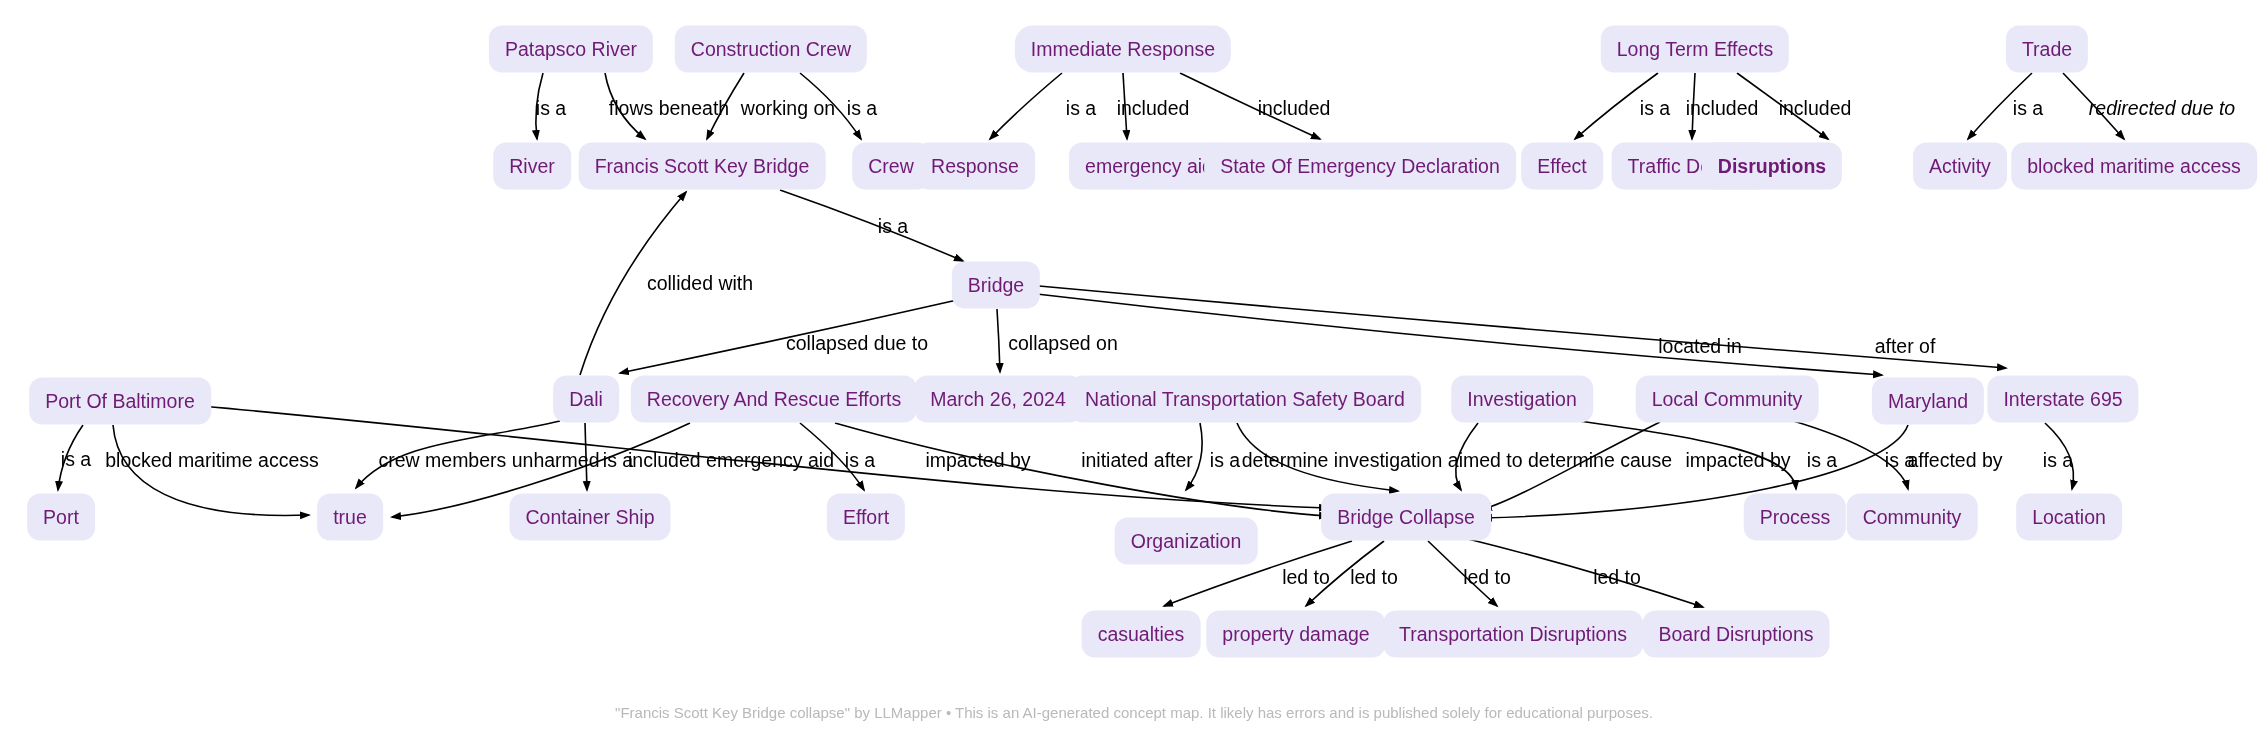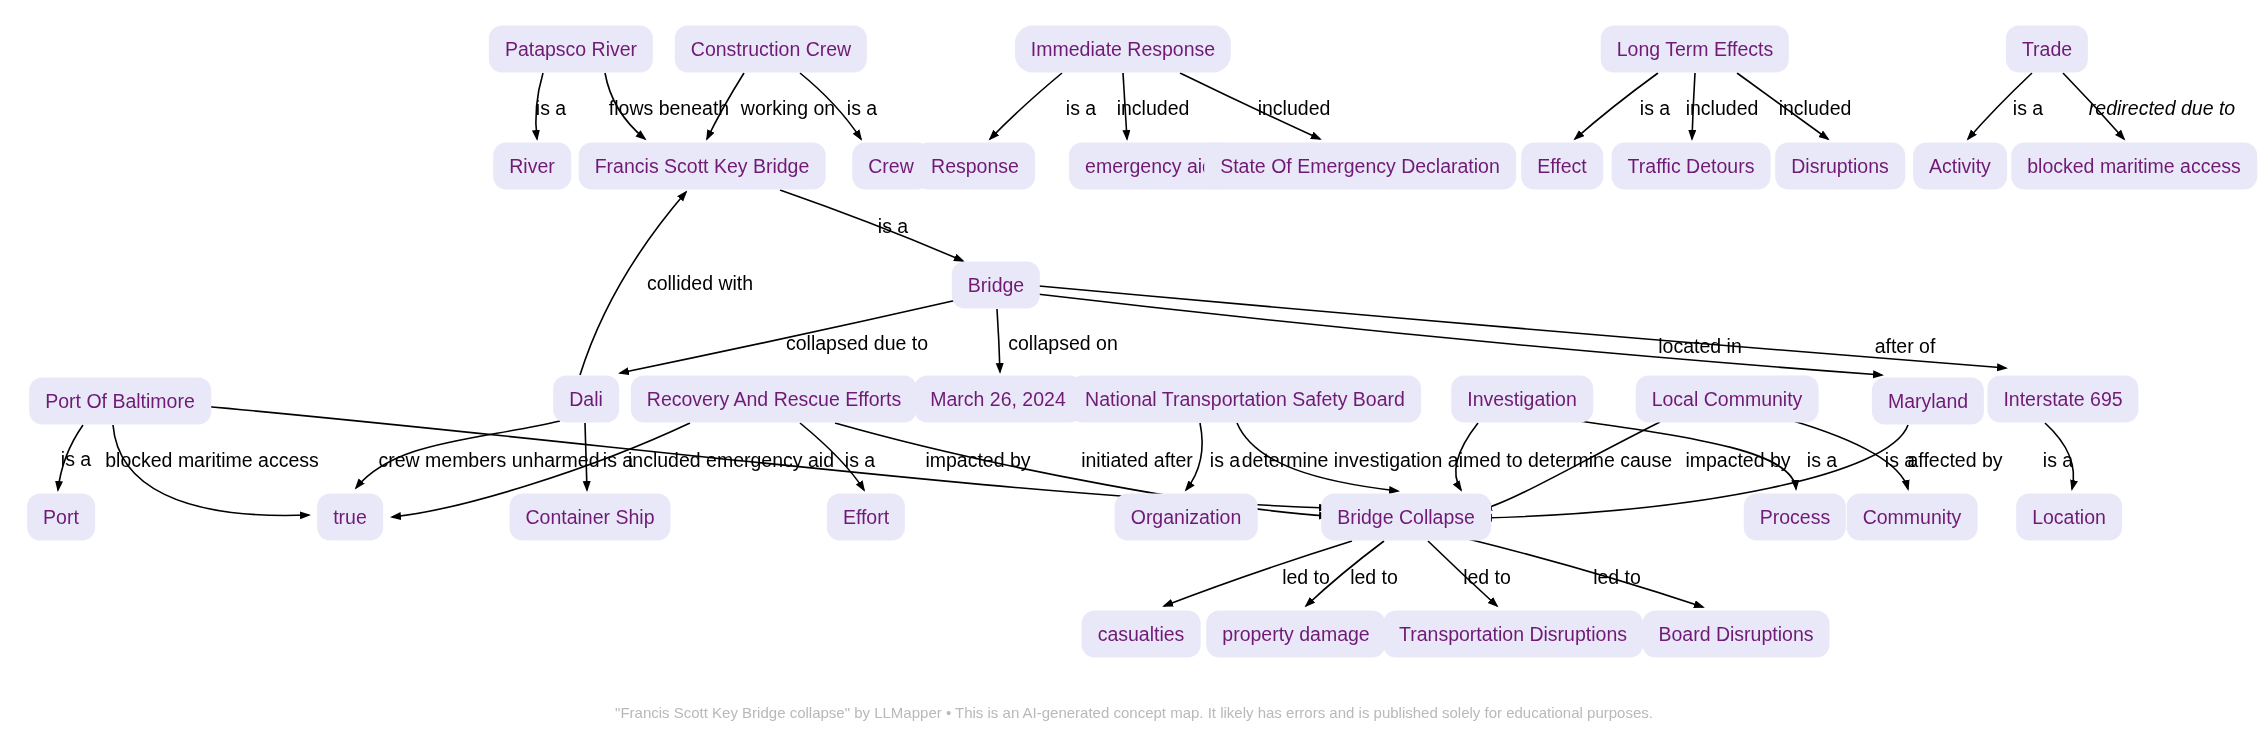--- a/index.html
+++ b/index.html
@@ -134,38 +134,38 @@
       <div class="node" style="left: 1695px; top: 49px;">Long Term Effects</div>
       <div class="node" style="left: 2047px; top: 49px;">Trade</div>
       <div class="node" style="left: 532px; top: 166px;">River</div>
       <div class="node" style="left: 702px; top: 166px;">Francis Scott Key Bridge</div>
       <div class="node" style="left: 869px; top: 166px; margin-left: 22px;">Crew</div>
       <div class="node" style="left: 975px; top: 166px;">Response</div>
       <div class="node" style="left: 1149px; top: 166px;">emergency aid</div>
       <div class="node" style="left: 1360px; top: 166px;">State Of Emergency Declaration</div>
       <div class="node" style="left: 1562px; top: 166px;">Effect</div>
       <div class="node" style="left: 1691px; top: 166px;">Traffic Detours</div>
-      <div class="node" style="left: 1840px; top: 166px;">Disruptions</div>
+      <div class="node" style="left: 1772px; top: 166px; font-weight: bold;">Disruptions</div>
       <div class="node" style="left: 1960px; top: 166px;">Activity</div>
       <div class="node" style="left: 2134px; top: 166px;">blocked maritime access</div>
       <div class="node" style="left: 996px; top: 285px;">Bridge</div>
       <div class="node" style="left: 120px; top: 401px;">Port Of Baltimore</div>
       <div class="node" style="left: 586px; top: 399px;">Dali</div>
       <div class="node" style="left: 774px; top: 399px;">Recovery And Rescue Efforts</div>
       <div class="node" style="left: 998px; top: 399px;">March 26, 2024</div>
       <div class="node" style="left: 1245px; top: 399px;">National Transportation Safety Board</div>
       <div class="node" style="left: 1522px; top: 399px;">Investigation</div>
       <div class="node" style="left: 1727px; top: 399px;">Local Community</div>
       <div class="node" style="left: 1928px; top: 401px;">Maryland</div>
       <div class="node" style="left: 2063px; top: 399px;">Interstate 695</div>
       <div class="node" style="left: 61px; top: 517px;">Port</div>
       <div class="node" style="left: 350px; top: 517px;">true</div>
       <div class="node" style="left: 590px; top: 517px;">Container Ship</div>
       <div class="node" style="left: 866px; top: 517px;">Effort</div>
-      <div class="node" style="left: 1186px; top: 517px; text-align: center;">Organization</div>
+      <div class="node" style="left: 1186px; top: 541px; text-align: center;">Organization</div>
       <div class="node" style="left: 1406px; top: 517px;">Bridge Collapse</div>
       <div class="node" style="left: 1795px; top: 517px;">Process</div>
       <div class="node" style="left: 1912px; top: 517px;">Community</div>
       <div class="node" style="left: 2069px; top: 517px;">Location</div>
       <div class="node" style="left: 1141px; top: 634px;">casualties</div>
       <div class="node" style="left: 1296px; top: 634px;">property damage</div>
       <div class="node" style="left: 1513px; top: 634px;">Transportation Disruptions</div>
       <div class="node" style="left: 1736px; top: 634px;">Board Disruptions</div>
     </div>
   <div class="footer">"Francis Scott Key Bridge collapse" by LLMapper • This is an AI-generated concept map. It likely has errors and is published solely for educational purposes.</div>

